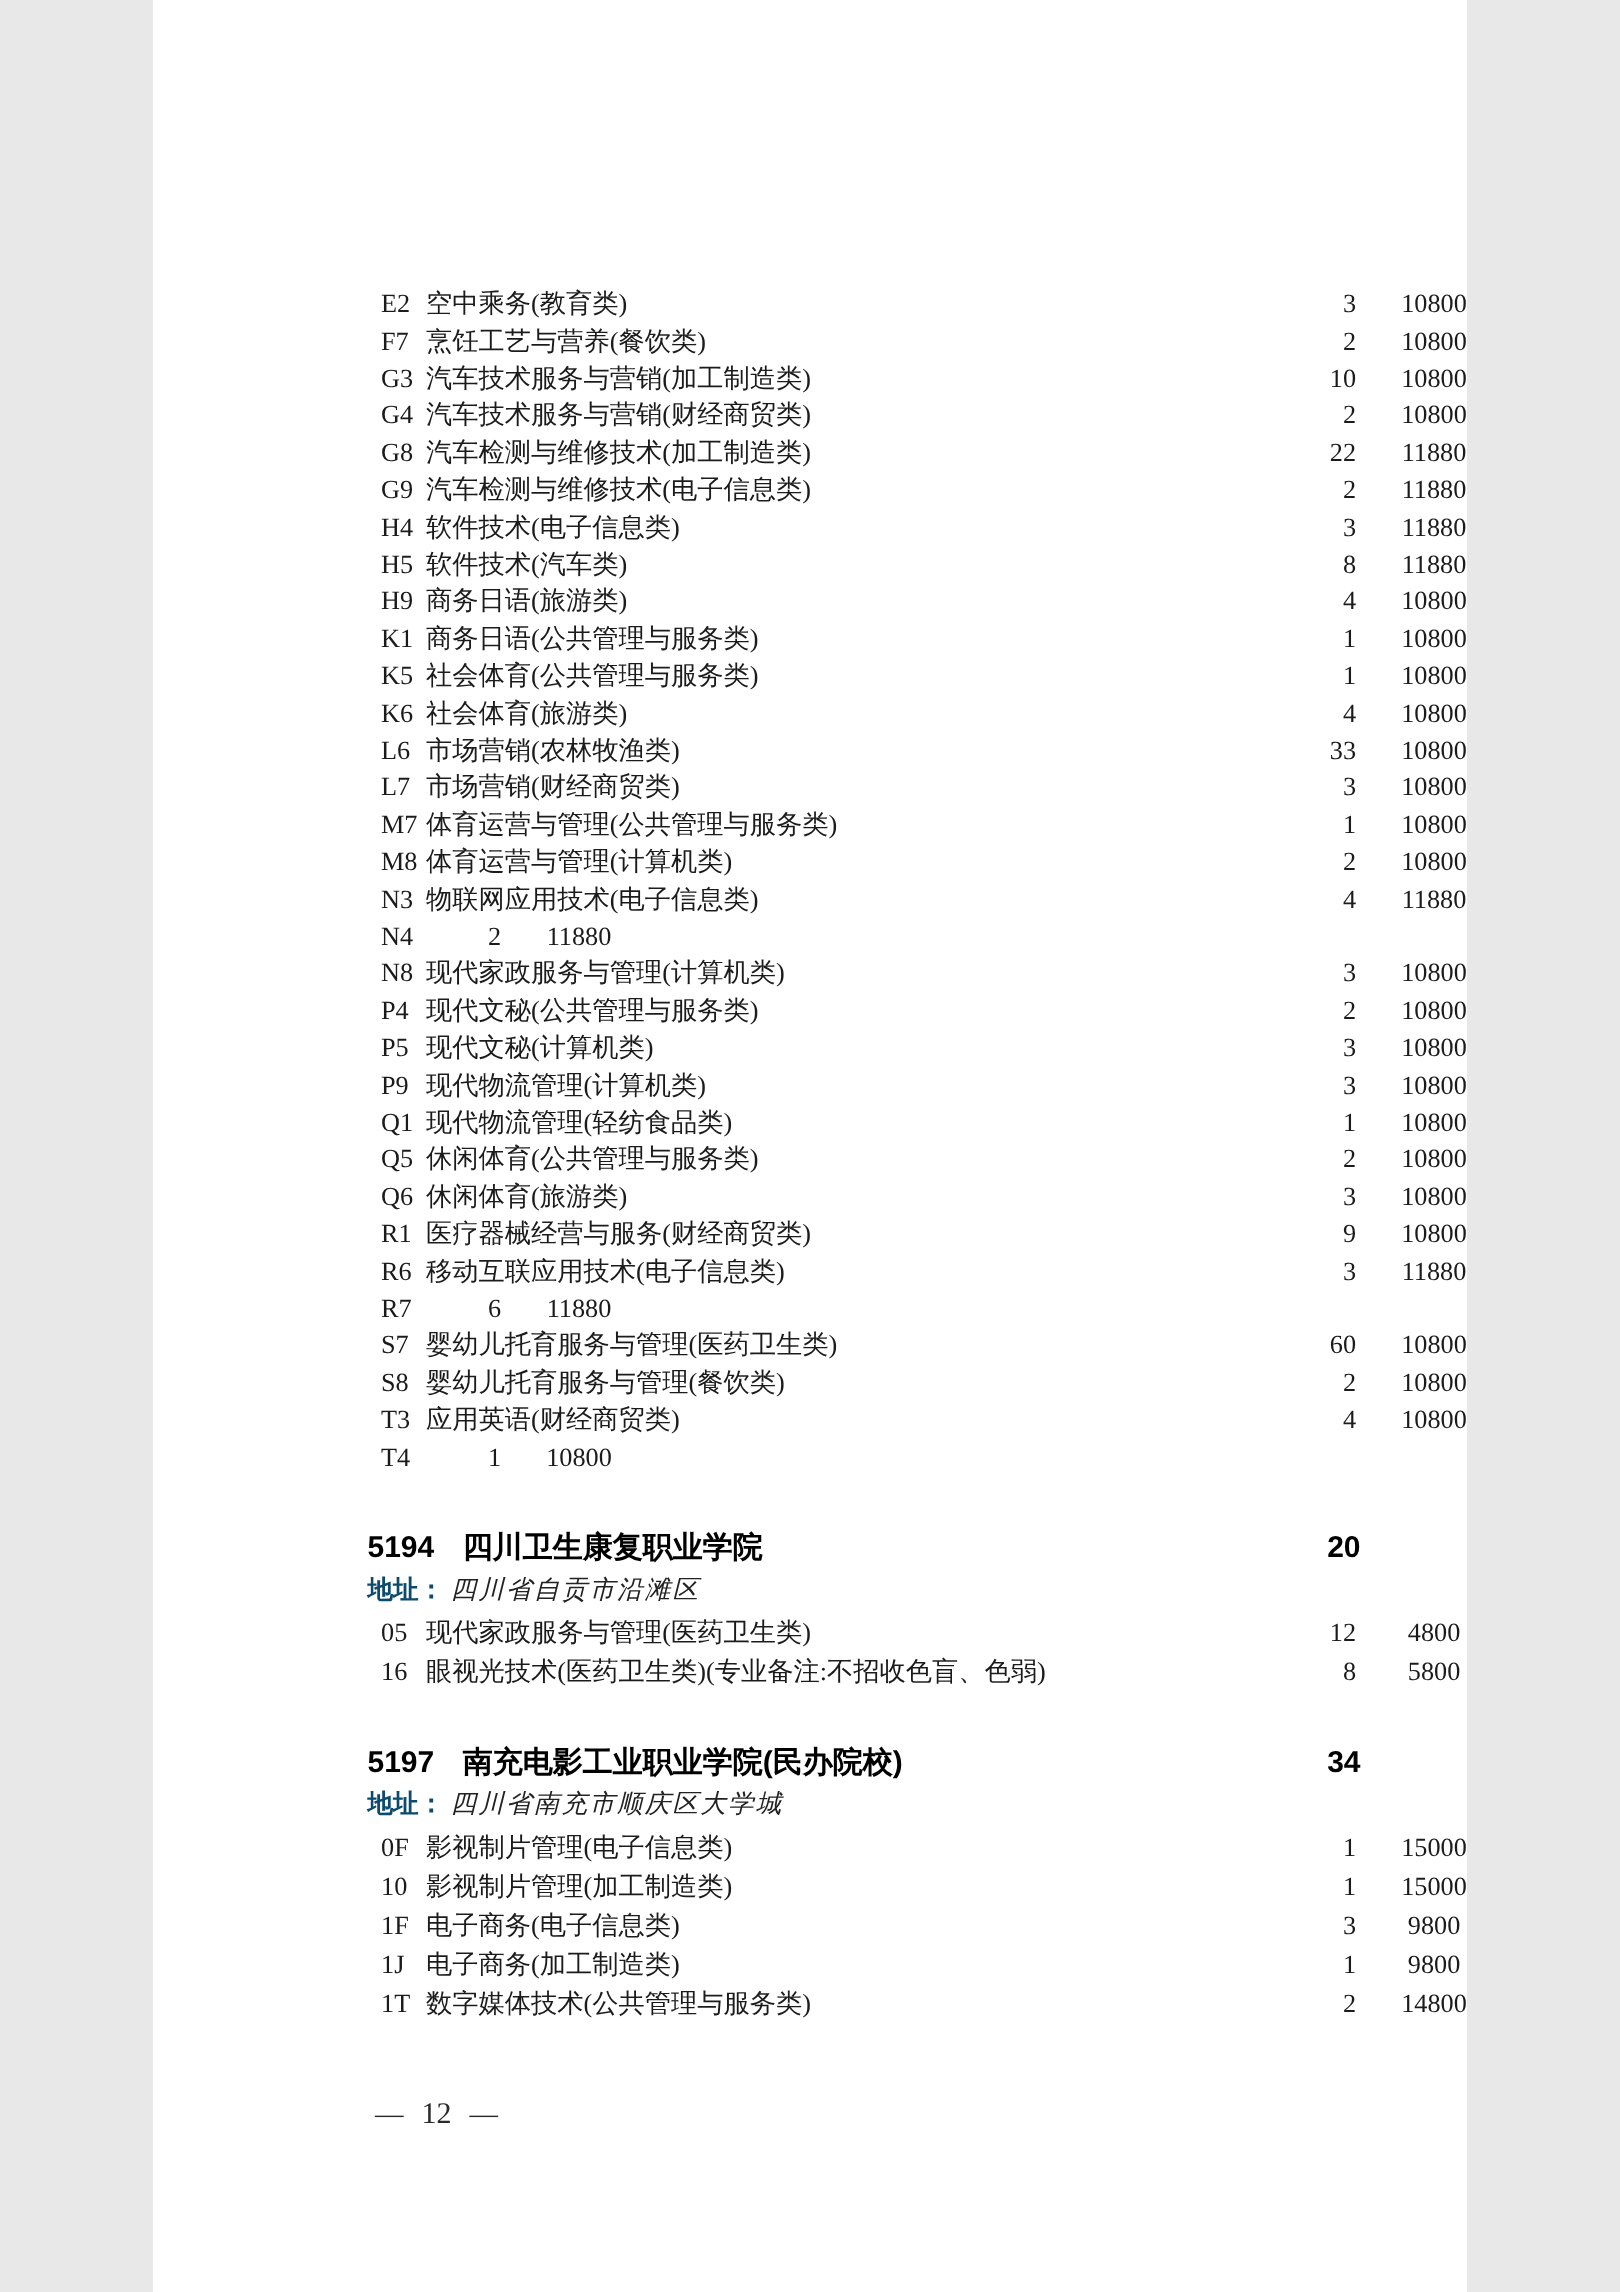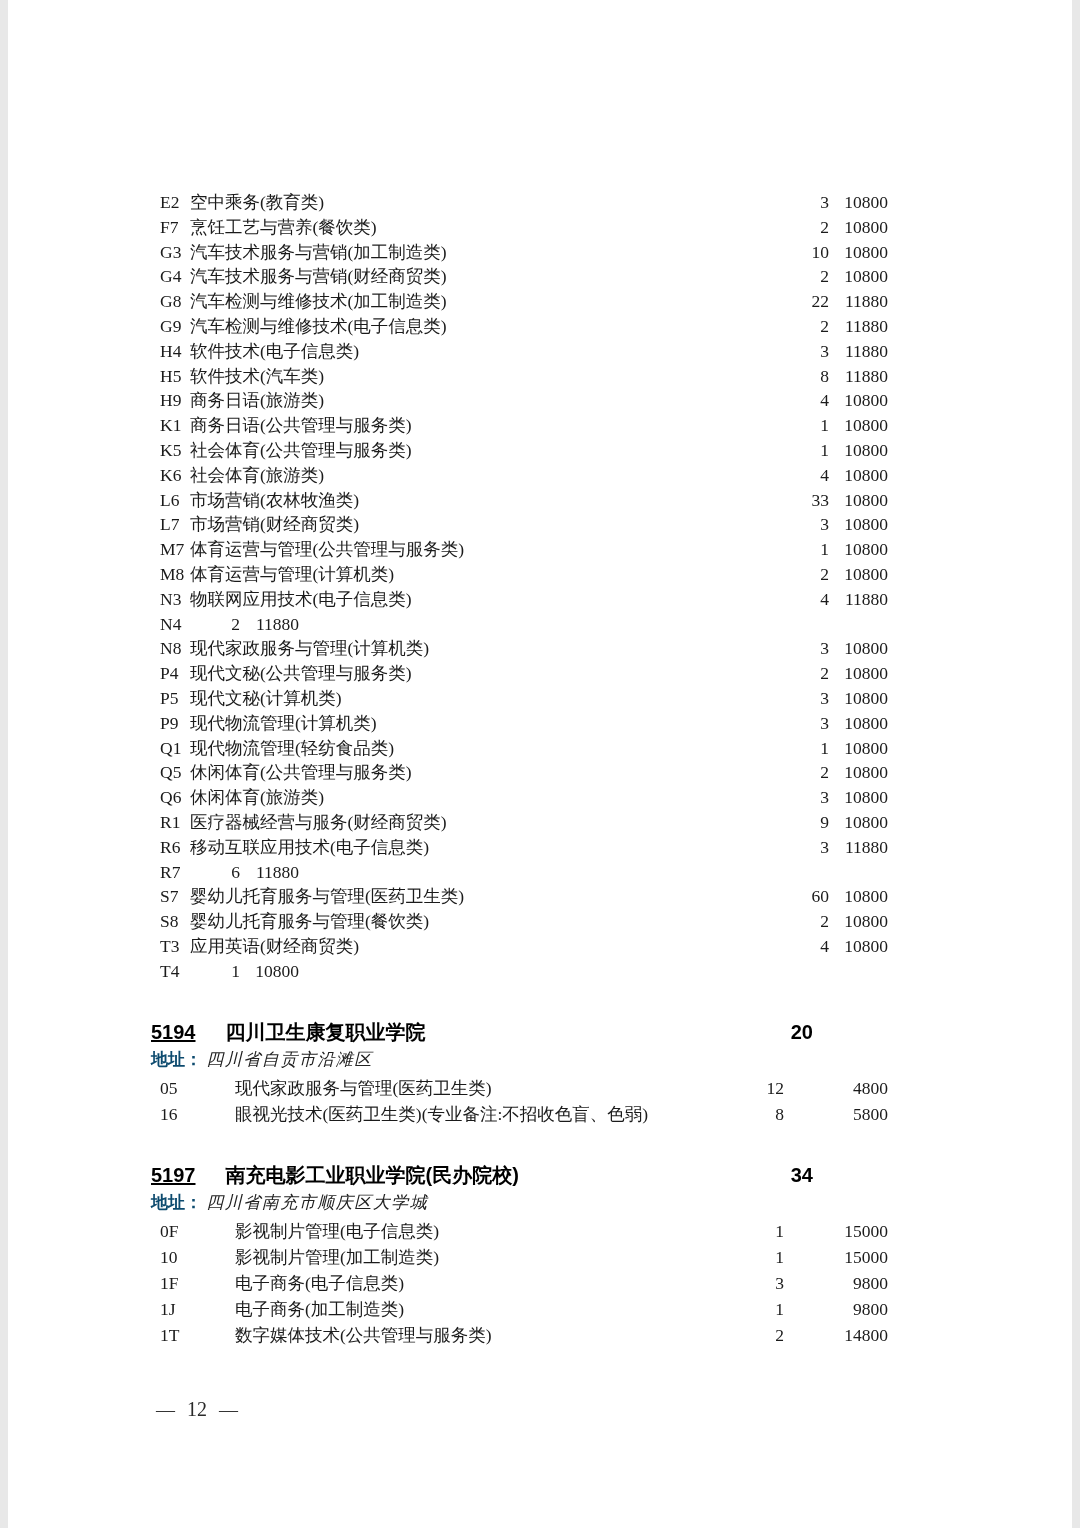--- a/index.html
+++ b/index.html
@@ -1,19 +1,19 @@
 <!DOCTYPE html>
 <html><head>
 <meta charset="utf-8">
 <style>
   html, body { margin: 0; padding: 0; }
   body { background: #e8e8e8; }
   .page {
     position: relative;
-    width: 1064px;
+    width: 876px;
     height: 1528px;
     margin: 0 auto;
     background: #ffffff;
     font-family: "Liberation Serif", "DejaVu Serif", serif;
     color: #1b1b1b;
     overflow: hidden;
   }
   .content {
     position: absolute;
     left: 143px;
@@ -25,37 +25,37 @@
     display: flex;
     align-items: baseline;
     font-size: 17.5px;
     line-height: 24.8px;
     padding-left: 9px;
     white-space: nowrap;
   }
   .prow .code { width: 30px; flex: 0 0 30px; }
   .prow .name { flex: 1 1 auto; overflow: hidden; }
   .prow .count { flex: 0 0 50px; width: 50px; text-align: right; }
-  .prow .fee { flex: 0 0 52px; width: 52px; margin-left: 7px; text-align: right; }
-
-  .inst-section .prow { line-height: 26px; gap: 45px; }
+  .prow .fee { flex: 0 0 52px; width: 52px; margin-left: 26px; text-align: center; }
+
+  .inst-section .prow { line-height: 26px; }
 
   
   .inst-header {
     display: flex;
     align-items: baseline;
     font-family: "Liberation Sans", "DejaVu Sans", sans-serif;
     font-weight: 700;
     font-size: 20px;
     line-height: 30px;
     color: #000000;
     padding-right: 75px; 
     white-space: nowrap;
   }
-  .inst-header .icode { margin-right: 30px; text-decoration: underline; }
+  .inst-header .icode { margin-right: 19px; }
   .inst-header .iname { flex: 1 1 auto; }
   .inst-header .itotal { flex: 0 0 50px; width: 50px; text-align: right; }
 
   .addr-line {
     font-size: 17px;
     line-height: 24px;
     margin-top: 1px;
     white-space: nowrap;
   }
   .addr-label {

